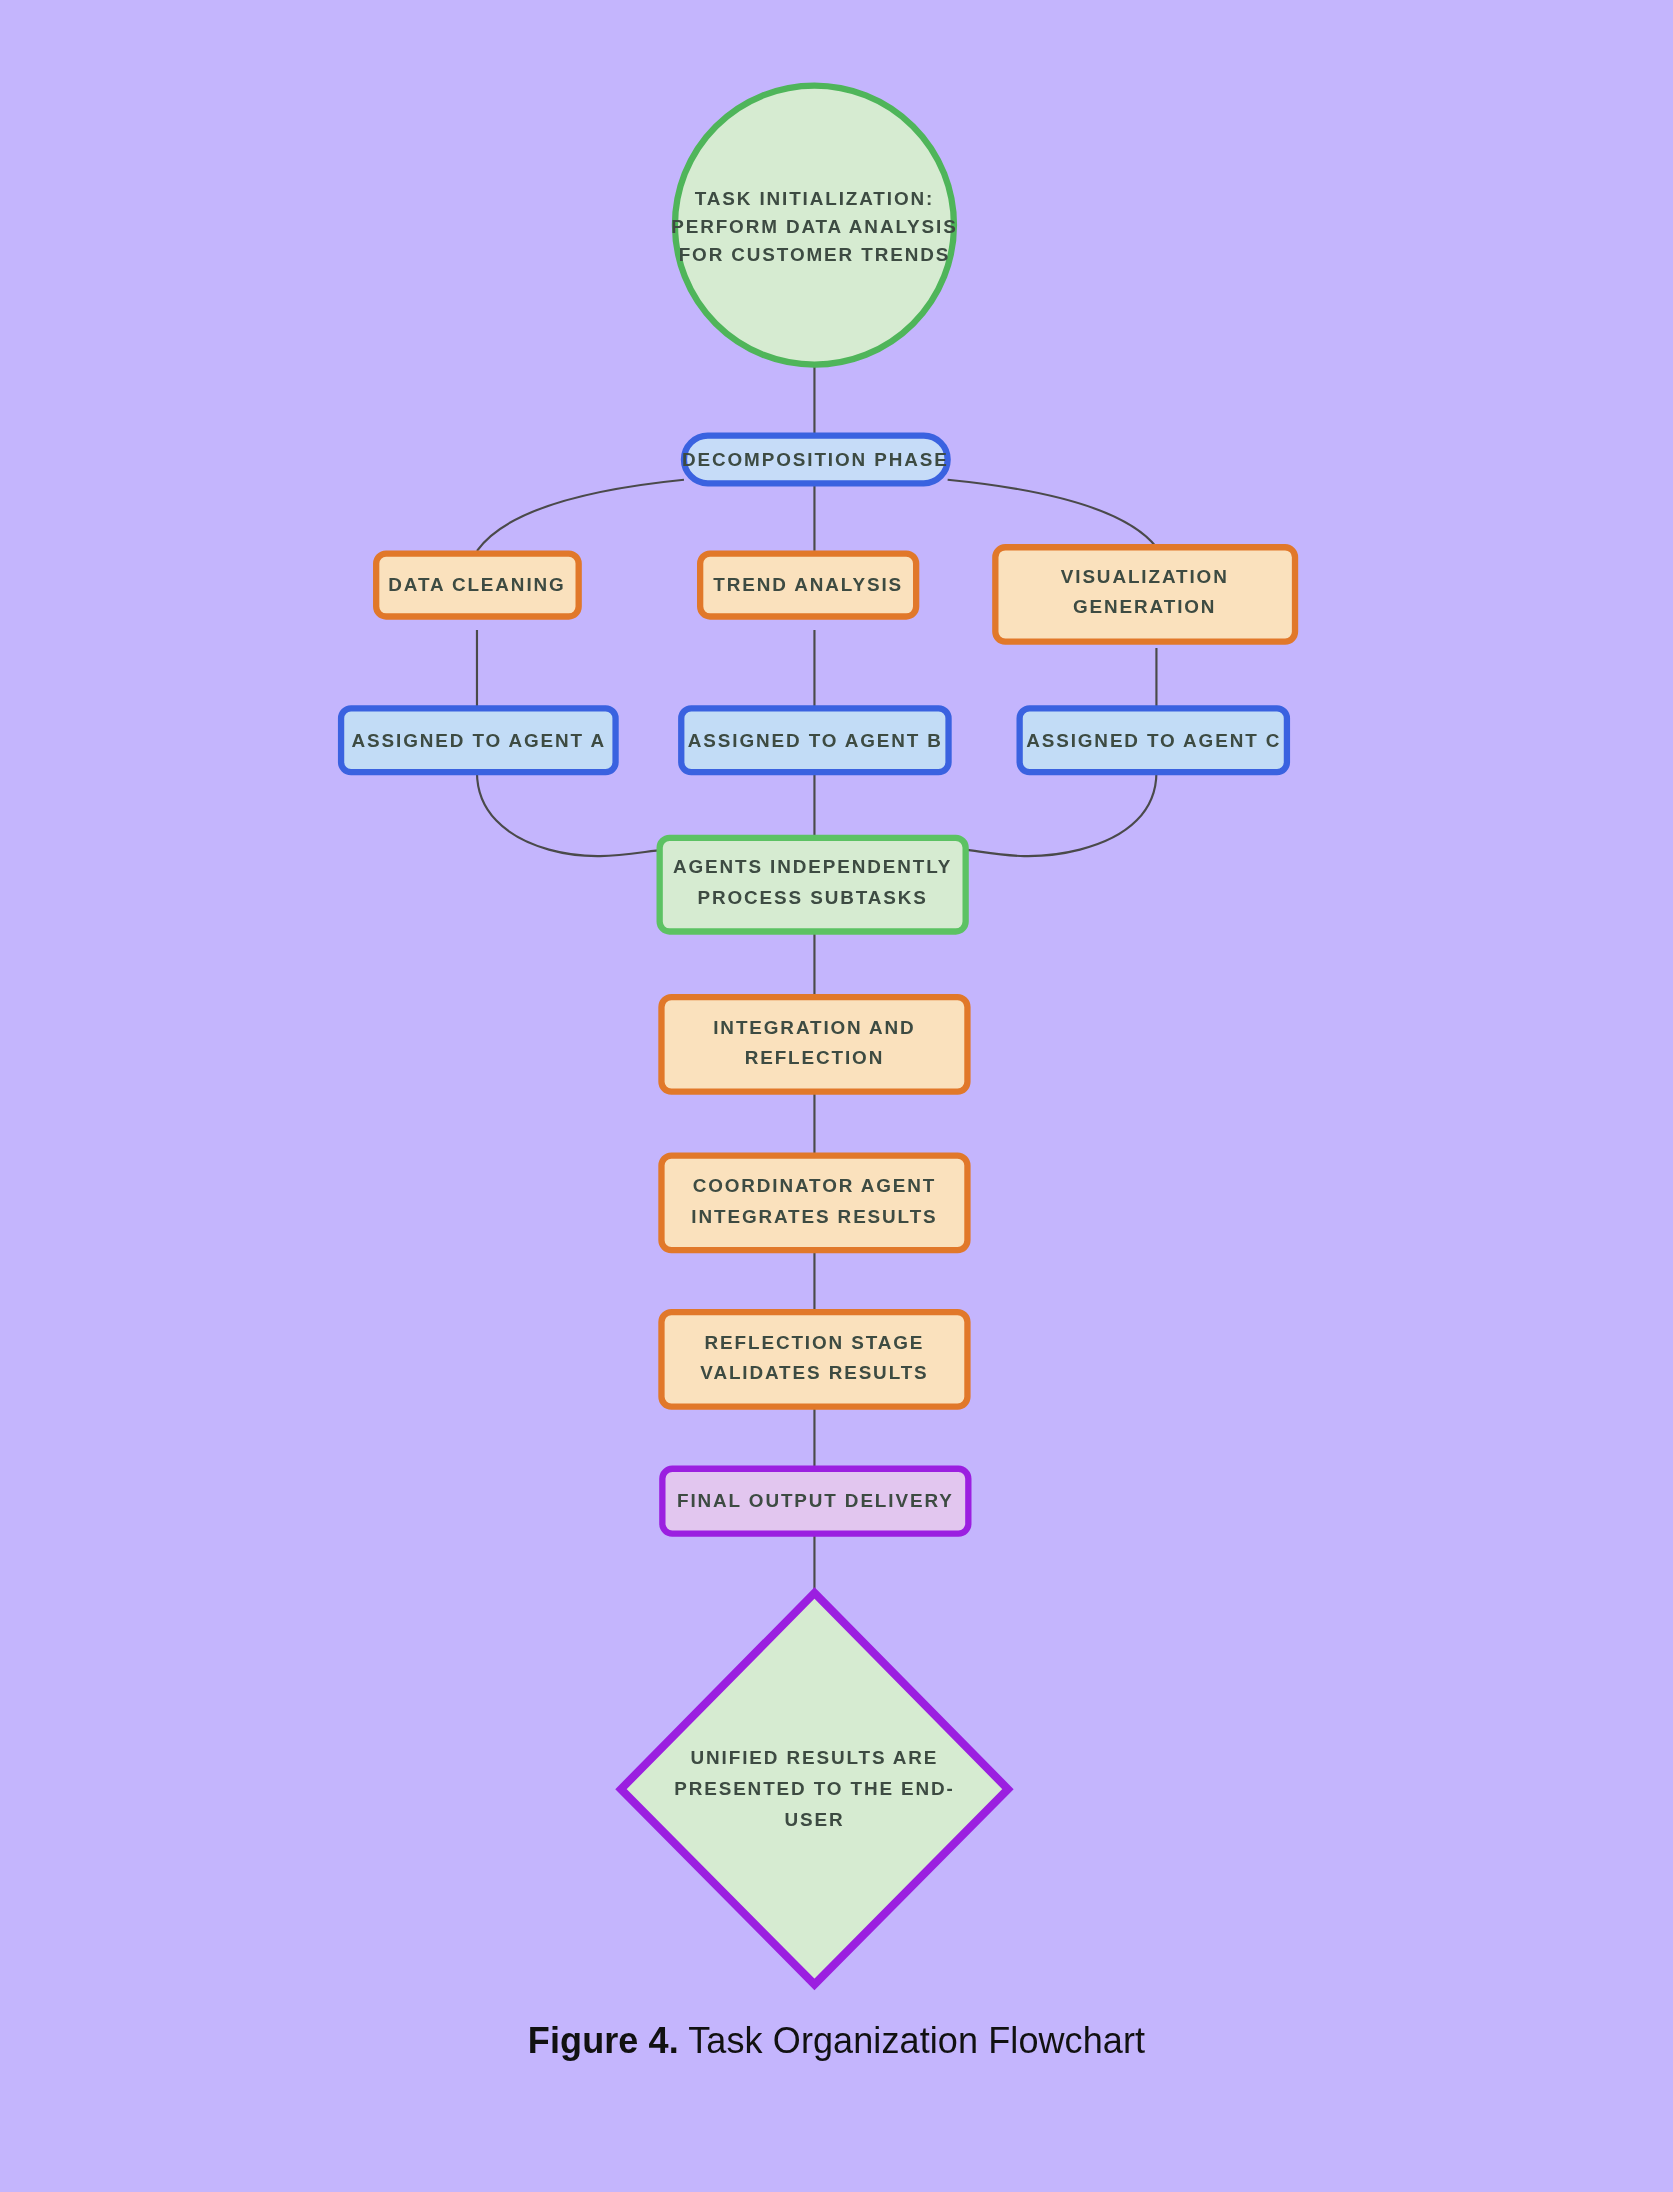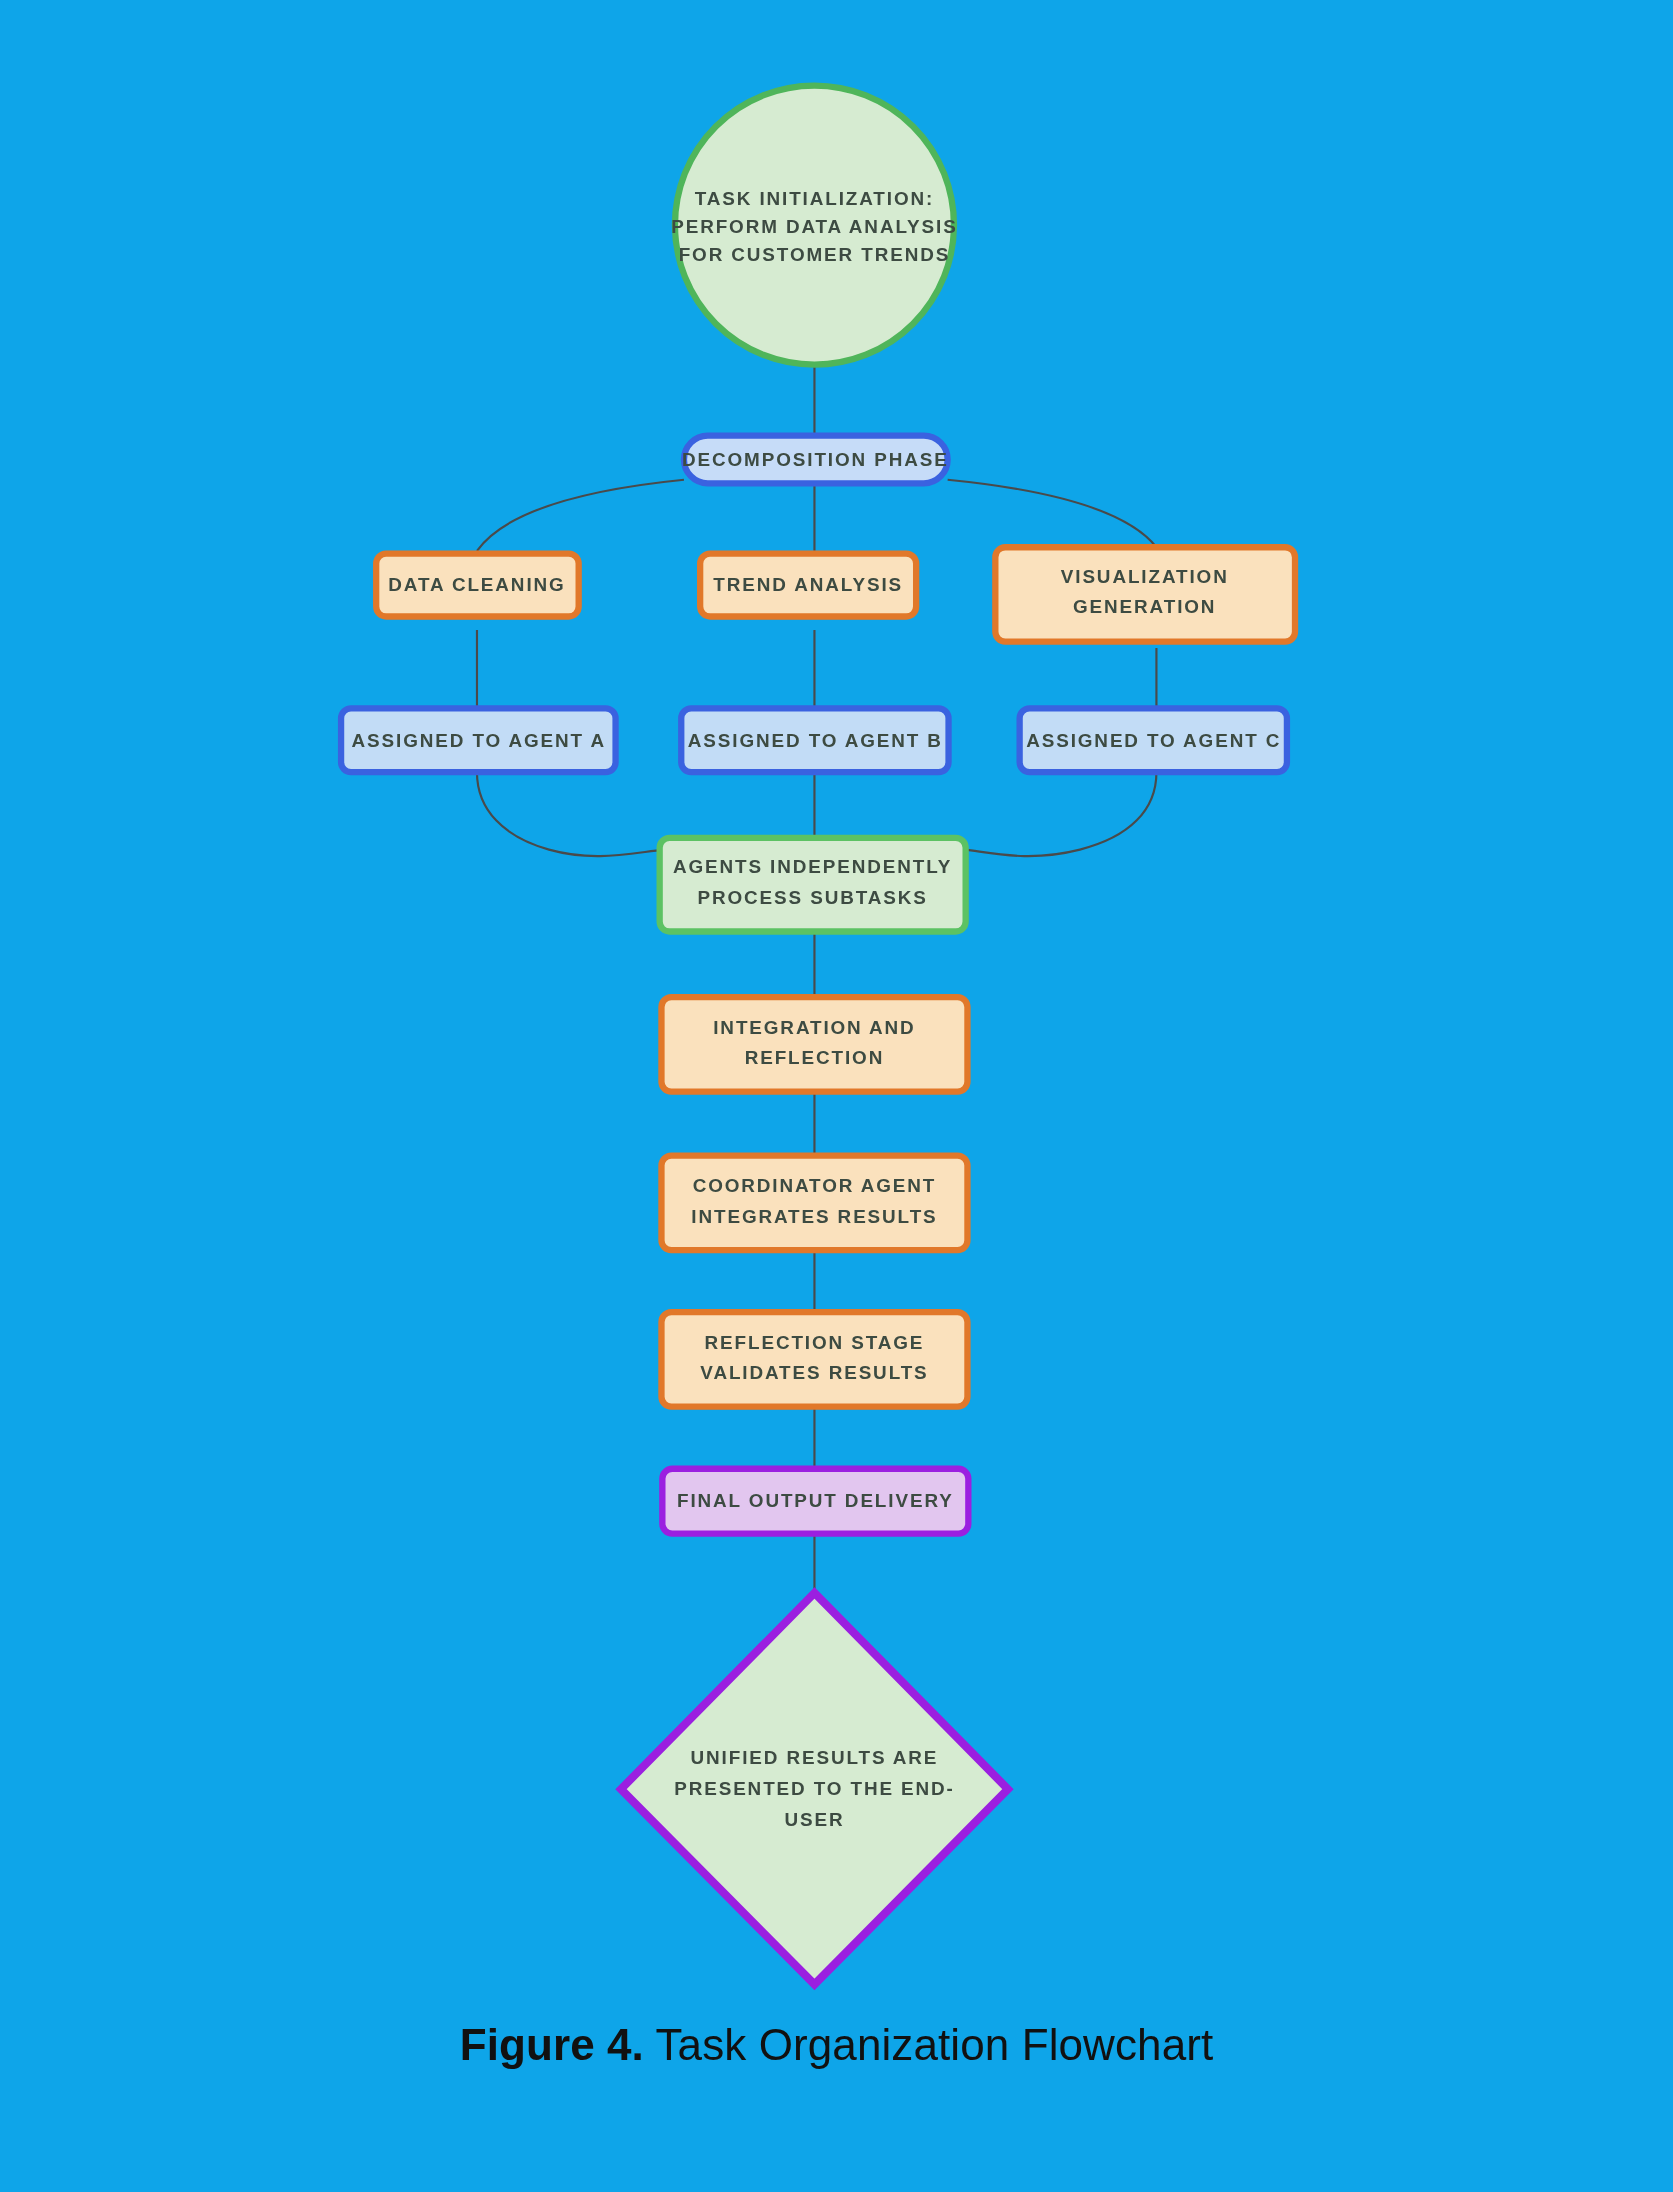--- a/index.html
+++ b/index.html
@@ -10,21 +10,21 @@
   body {
     width: 1673px;
     height: 2193px;
     font-family: "Liberation Sans", sans-serif;
     position: relative;
     overflow: hidden;
   }
   #figure-root {
     position: absolute;
     inset: 0;
-    background: #0ea5e9;
+    background: #c4b5fd;
   }
   svg#flowchart {
     position: absolute;
     left: 0;
     top: 0;
     width: 1673px;
     height: 2007px;
     display: block;
   }
   .edge {
@@ -51,21 +51,21 @@
   .shape-rect-purple { fill: #e2c6ef; stroke: #9b1fe0; stroke-width: 7px; }
   .shape-diamond     { fill: #d6ebd1; stroke: #9b1fe0; stroke-width: 9px; }
 
   #caption {
     position: absolute;
     left: 0;
     top: 2020px;
     width: 1673px;
     text-align: center;
     font-family: "Liberation Sans", sans-serif;
-    font-size: 44px;
+    font-size: 36px;
     color: #111111;
     letter-spacing: 0.1px;
     white-space: nowrap;
   }
   #caption .cap-strong { font-weight: 700; }
   #caption .cap-rest { font-weight: 400; }
 </style>
 </head>
 <body>
 

